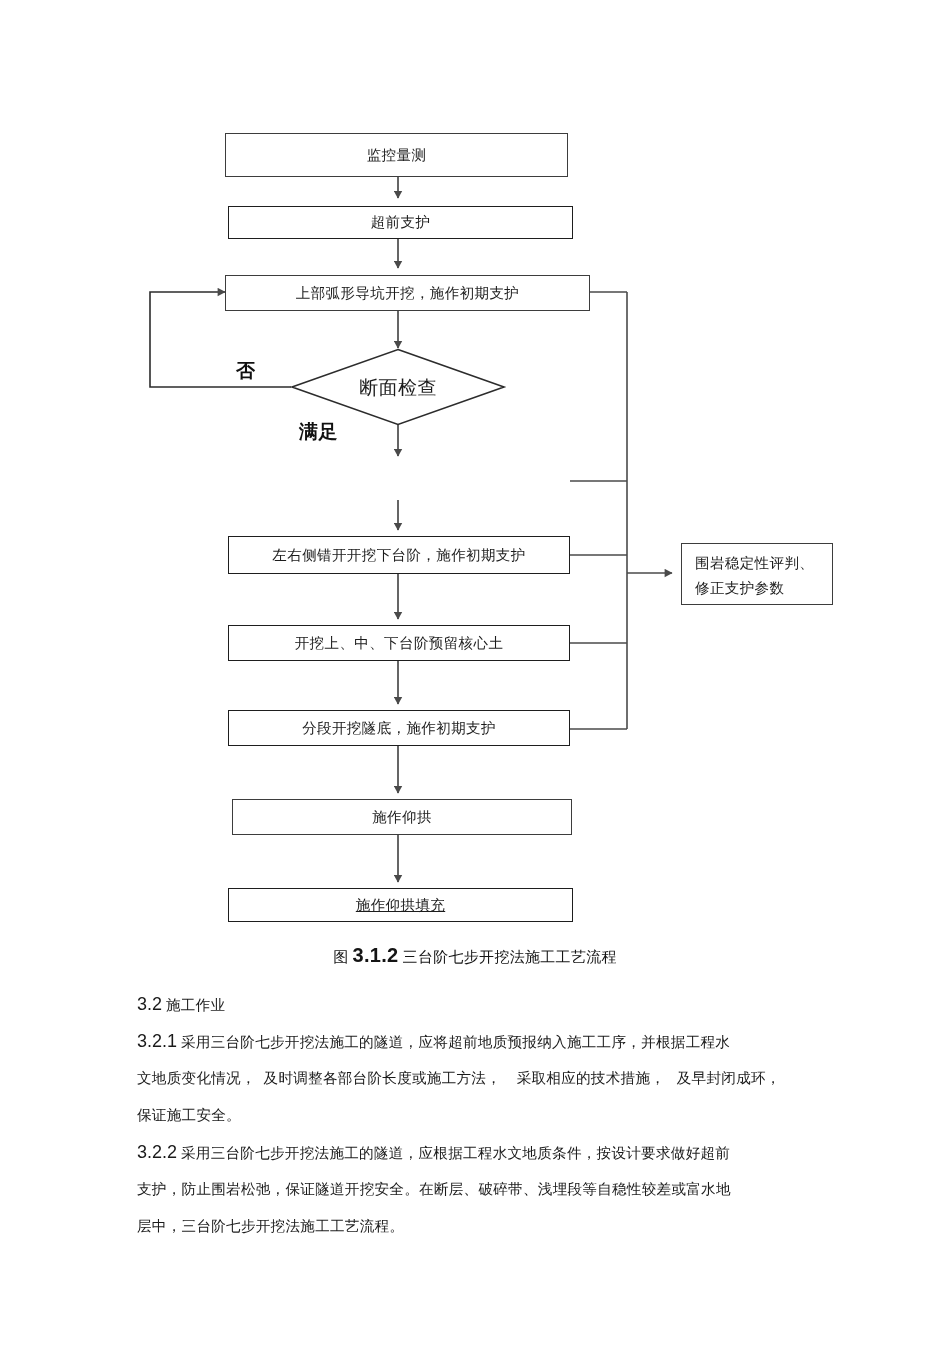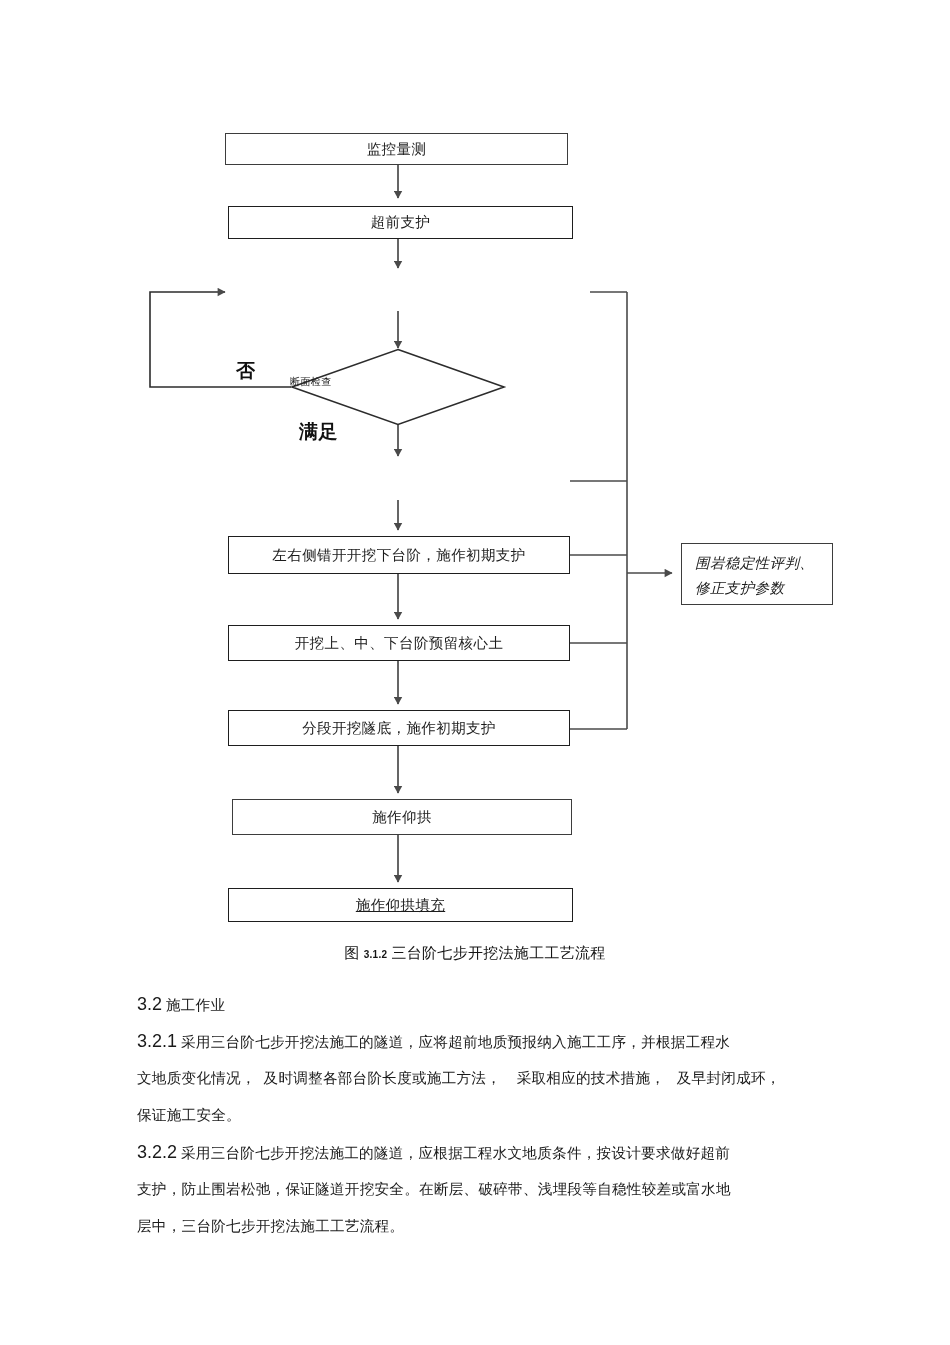--- a/index.html
+++ b/index.html
@@ -51,34 +51,33 @@
   .node.thick {
     border-width: 1.6px;
     border-color: #1e1e1e;
   }
   .node.two-line {
     display: block;
     padding: 7px 0 0 13px;
     white-space: normal;
     line-height: 1.75;
     text-align: left;
-    font-style: italic;
   }
 
   
   .diamond-wrap {
     position: absolute;
   }
   .diamond-wrap svg { display: block; overflow: visible; }
   .diamond-label {
     position: absolute;
     left: 0; top: 0;
     width: 100%;
-    text-align: left;
-    font-size: 10px;
+    text-align: center;
+    font-size: 19px;
     letter-spacing: 0.4px;
     color: #1c1c1c;
     font-family: "Liberation Serif", "DejaVu Serif", serif;
   }
 
   
   .branch-label {
     position: absolute;
     font-family: "Liberation Sans", "DejaVu Sans", sans-serif;
     font-weight: bold;
@@ -105,21 +104,21 @@
     width: 950px;
     text-align: center;
     font-size: 15px;
     font-family: "Liberation Serif", "DejaVu Serif", serif;
     color: #141414;
     letter-spacing: 0.3px;
   }
   #caption .num {
     font-family: "Liberation Sans", "DejaVu Sans", sans-serif;
     font-weight: bold;
-    font-size: 10px;
+    font-size: 20px;
   }
 
   
   #body-text {
     position: absolute;
     left: 137px;
     top: 986px;
     width: 715px;
   }
   .para {
@@ -186,28 +185,31 @@
         <line x1="590" y1="292" x2="627" y2="292"></line>
         <line x1="570" y1="481" x2="627" y2="481"></line>
         <line x1="570" y1="555" x2="627" y2="555"></line>
         <line x1="570" y1="643" x2="627" y2="643"></line>
         <line x1="570" y1="729" x2="627" y2="729"></line>
         <line x1="627" y1="292" x2="627" y2="729"></line>
         <line x1="627" y1="573" x2="672" y2="573" marker-end="url(#arrowright)"></line>
       </g>
     </svg>
 
-    <div class="node" style="left:225px; top:133px; width:343px; height:32px;">
+    <div class="node" style="left:225px; top:133px; width:343px; height:44px;">
       <span>监控量测</span>
     </div>
 
     <div class="node thick" style="left:228px; top:206px; width:345px; height:33px;">
       <span>超前支护</span>
     </div>
 
+    <div class="node" style="left:225px; top:275px; width:365px; height:36px;">
+      <span>上部弧形导坑开挖，施作初期支护</span>
+    </div>
 
     <div class="diamond-wrap" style="left:290px; top:348px; width:216px; height:78px;">
       <svg width="216" height="78" viewBox="0 0 216 78" xmlns="http://www.w3.org/2000/svg">
         <polygon points="108,1.5 214,39 108,76.5 2,39" fill="#ffffff" stroke="#2c2c2c" stroke-width="1.6"></polygon>
       </svg>
       <div class="diamond-label" style="top:27px;">断面检查</div>
     </div>
 
     <div class="branch-label" style="left:236px; top:358px;">
       <span>否</span>

